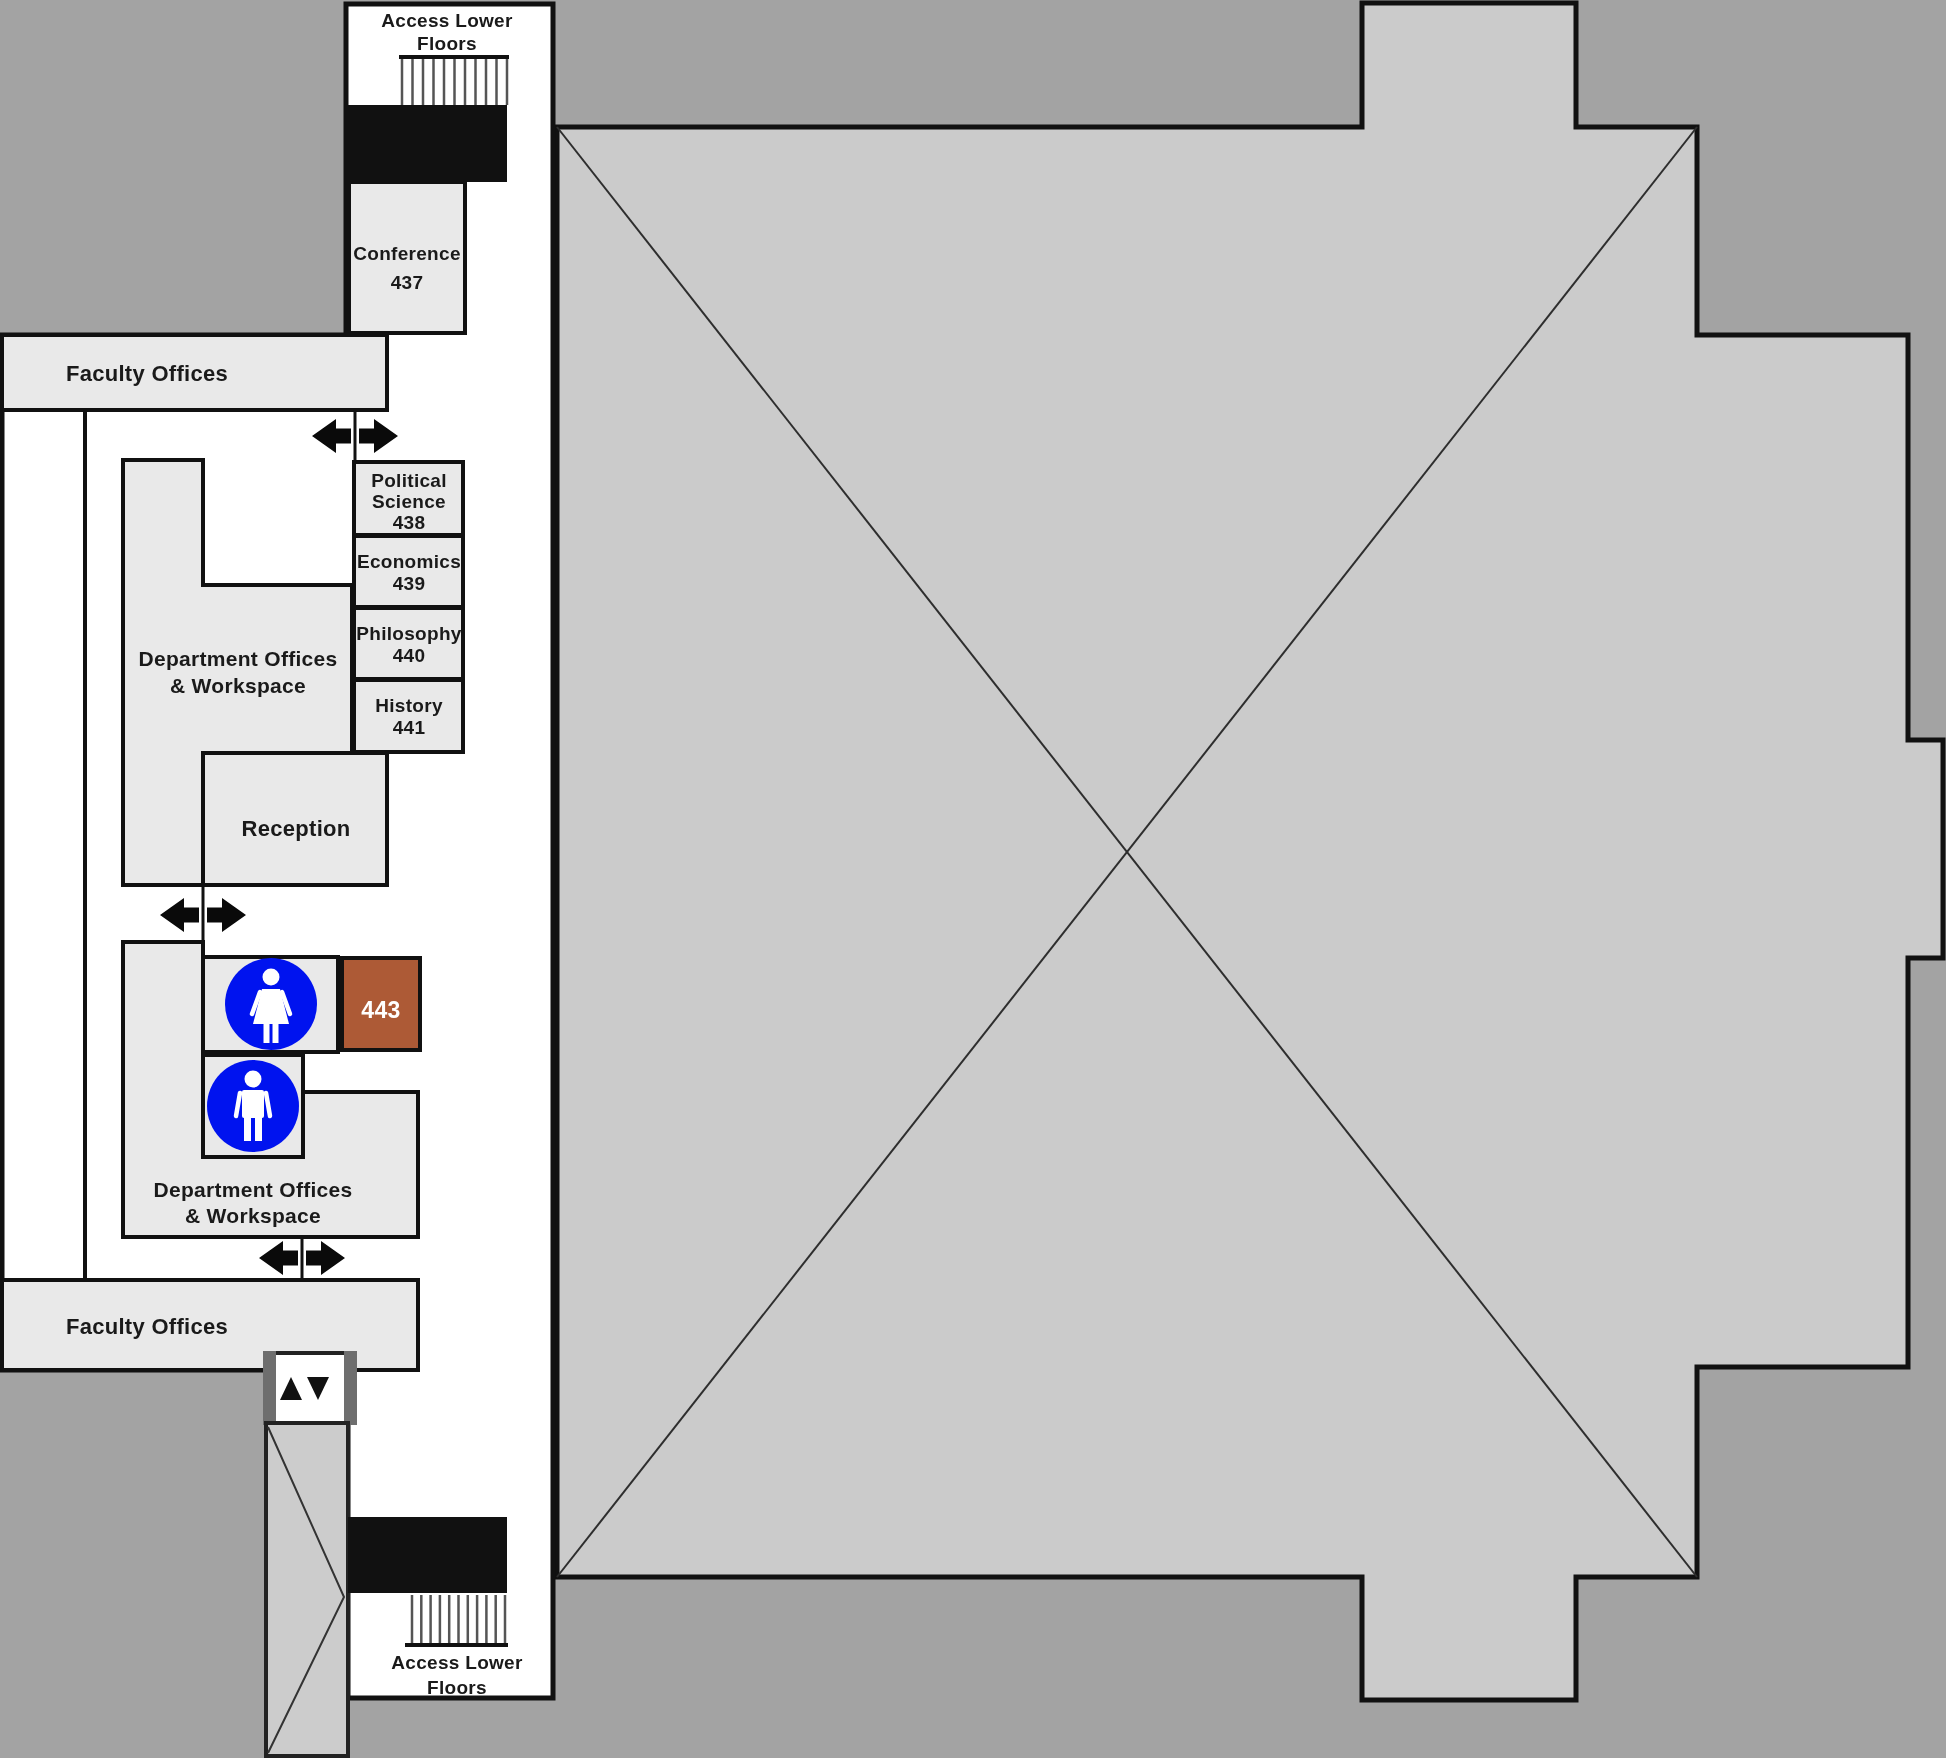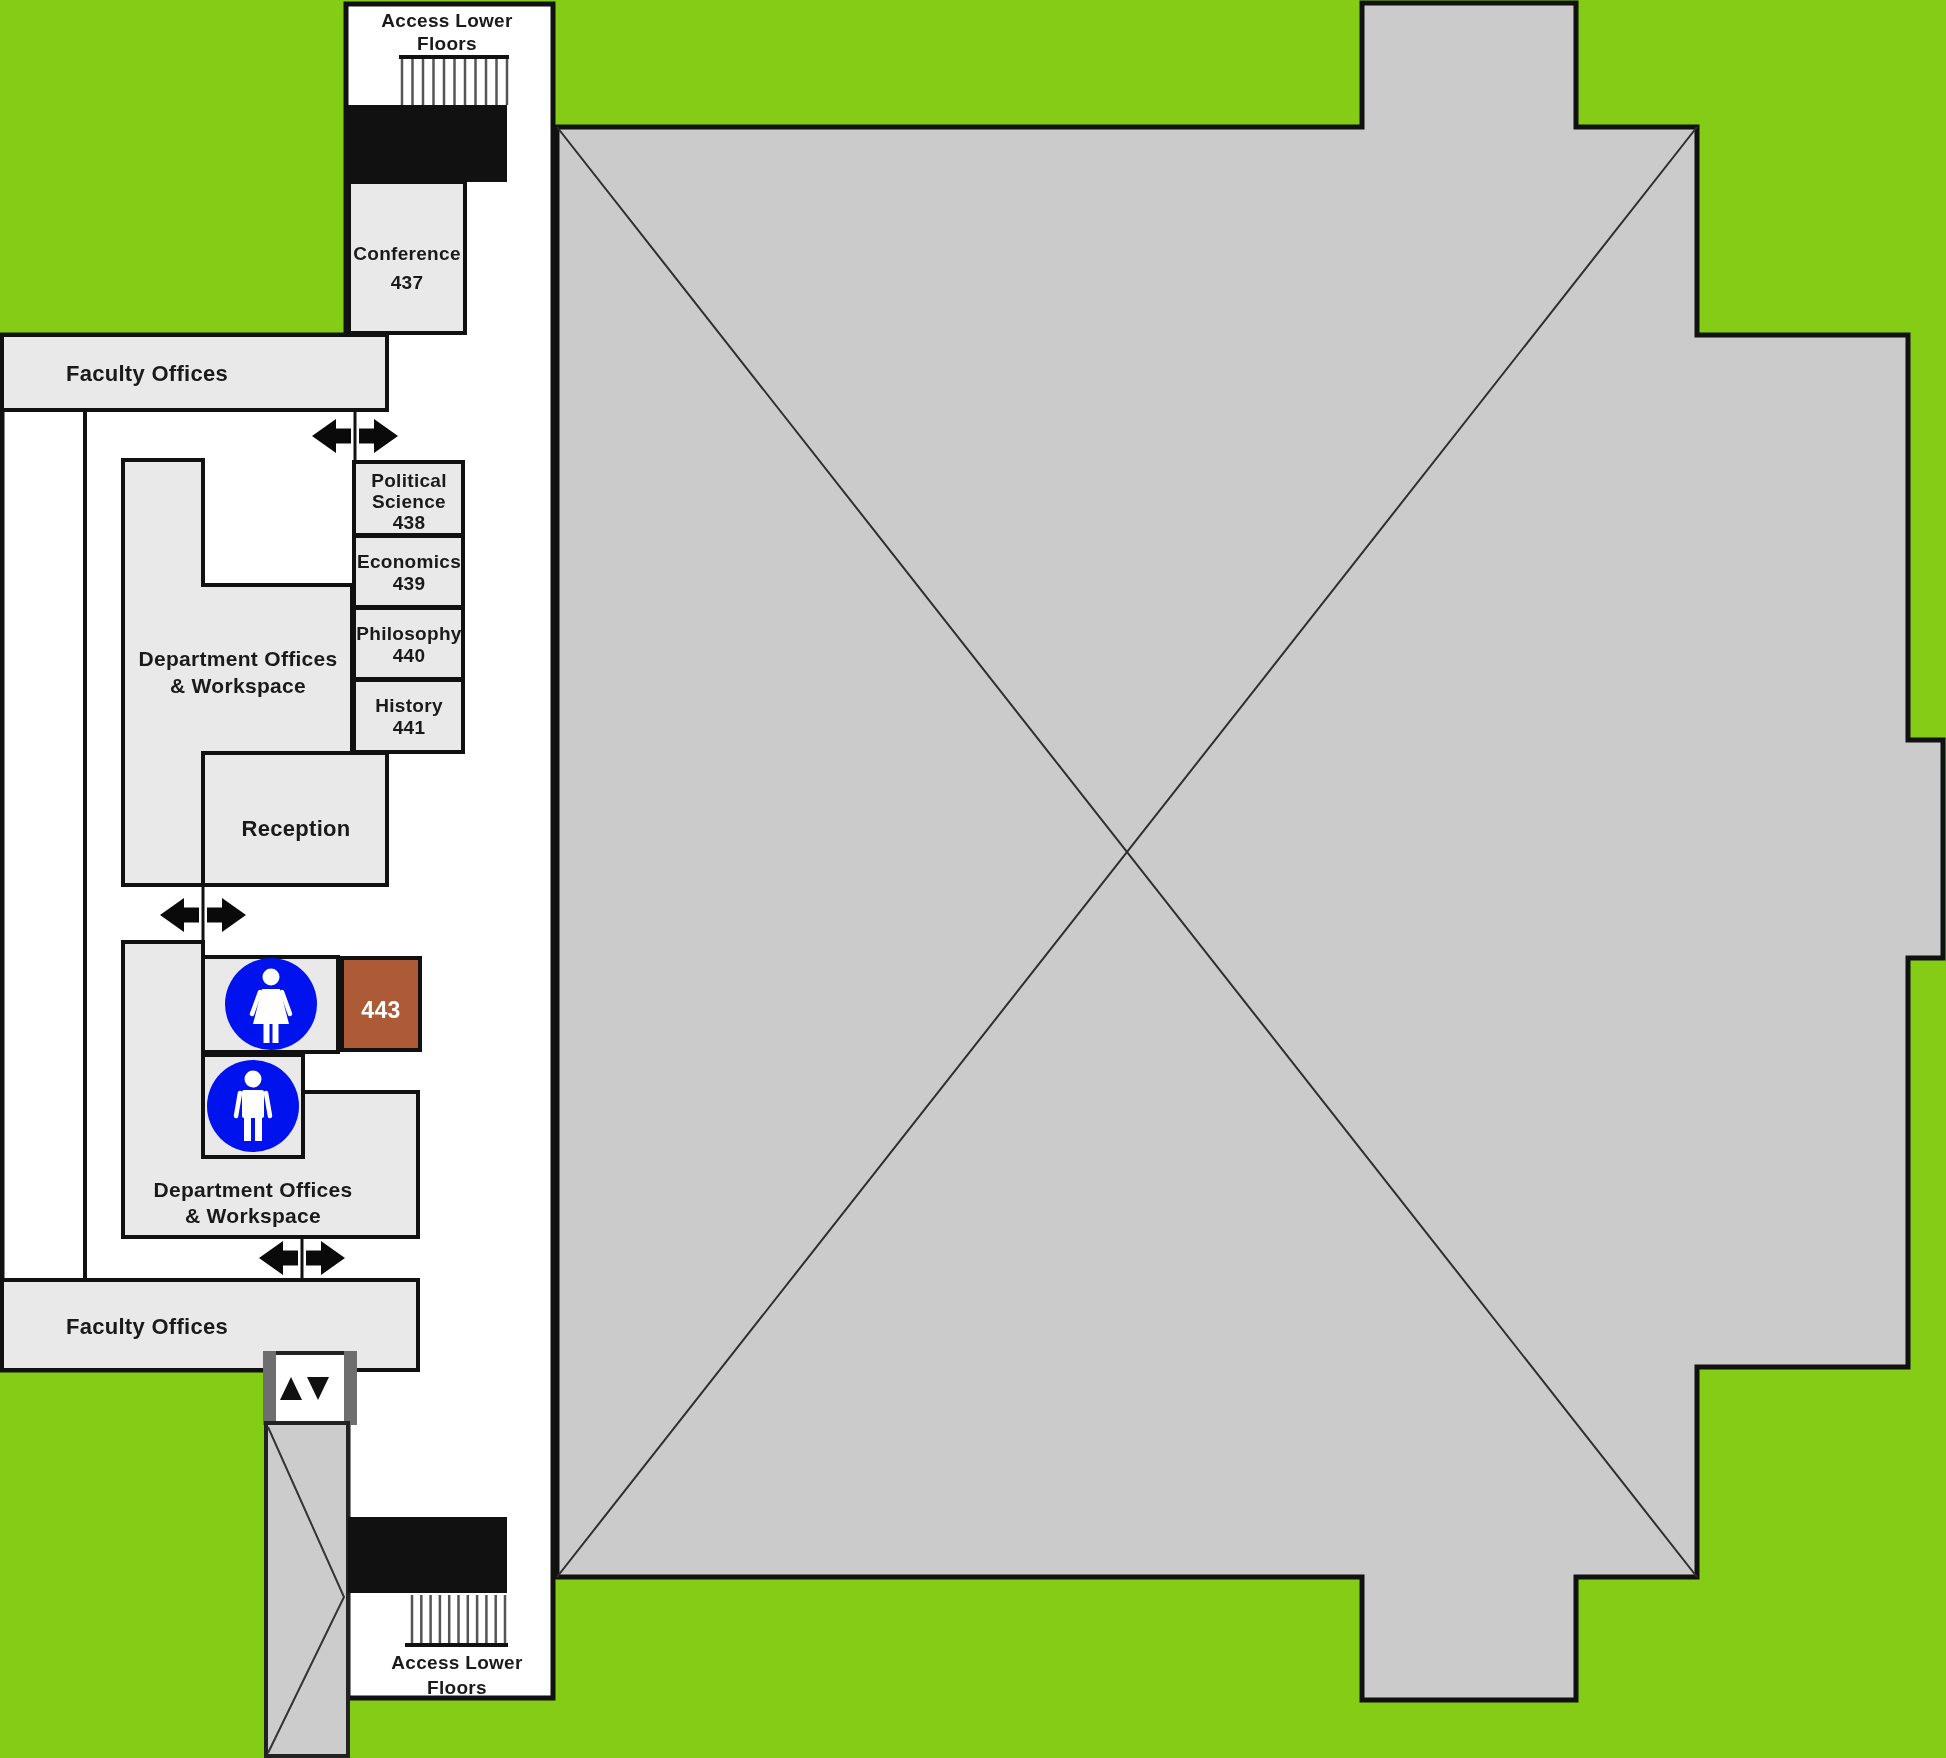--- a/index.html
+++ b/index.html
@@ -1,16 +1,16 @@
 <!DOCTYPE html>
 <html><head>
 <meta charset="utf-8">
 <style>
   html,body{margin:0;padding:0;background:#ffffff;}
-  .plan-wrap{position:relative;width:1946px;height:1758px;background:#84cc16;
+  .plan-wrap{position:relative;width:1946px;height:1758px;background:#a3a3a3;
              font-family:"Liberation Sans", sans-serif;}
   svg{position:absolute;left:0;top:0;}
   text{font-family:"Liberation Sans", sans-serif;font-weight:600;fill:#1a1a1a;
        text-anchor:middle;letter-spacing:.3px;}
   .lbl-19{font-size:19px;}
   .lbl-21{font-size:21px;}
   .lbl-22{font-size:22px;}
   .lbl-23{font-size:23px;fill:#ffffff;}
 </style>
 </head>

